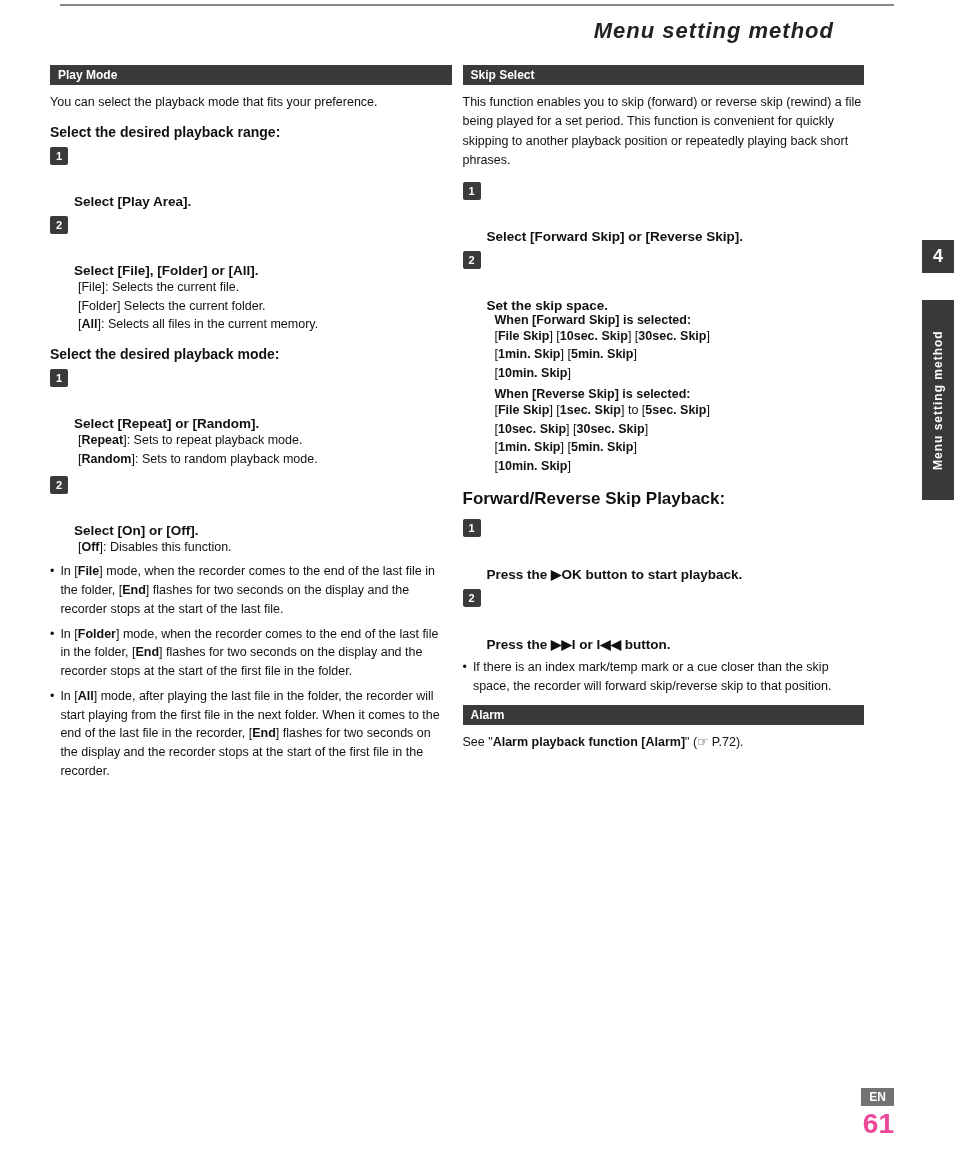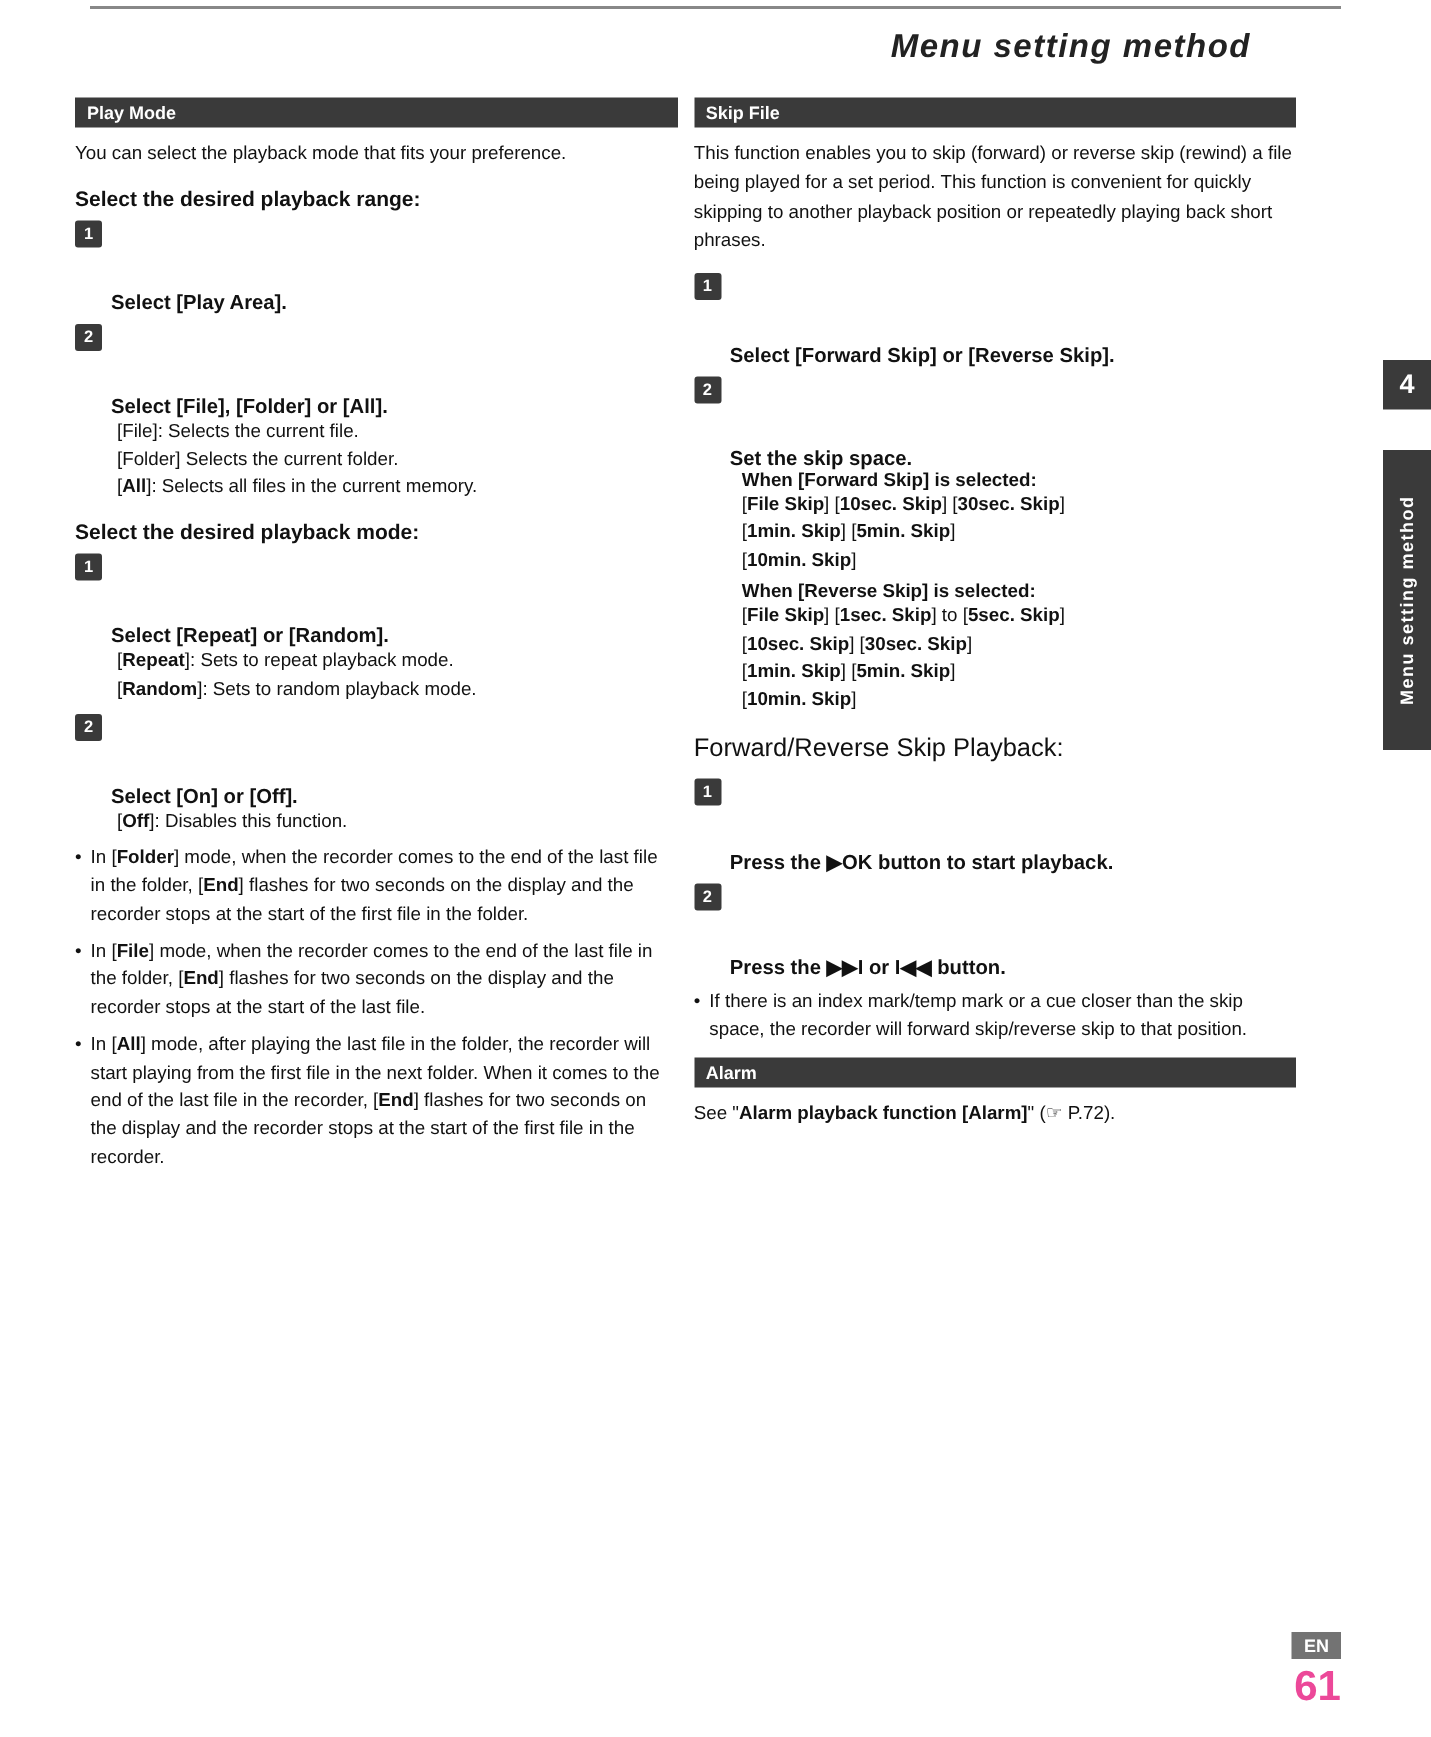--- a/index.html
+++ b/index.html
@@ -131,21 +131,21 @@
     
     .skip-desc {
       font-size: 12.5px;
       line-height: 1.55;
       margin-bottom: 10px;
     }
 
     
     .forward-heading {
       font-size: 17px;
-      font-weight: normal;
+      font-weight: bold;
       margin: 12px 0 8px 0;
       line-height: 1.3;
     }
 
     
     .sub-label {
       font-weight: bold;
       font-size: 12.5px;
     }
     .sub-indent {
@@ -272,35 +272,35 @@
       <div class="step-content">
         <div class="step-title">Select [On] or [Off].</div>
         <div class="step-body">
           [<strong>Off</strong>]: Disables this function.
         </div>
       </div>
     </div>
 
     <ul class="bullet-list">
       <li>
-        <span>In [<strong>Folder</strong>] mode, when the recorder comes to the end of the last file in the folder, [<strong>End</strong>] flashes for two seconds on the display and the recorder stops at the start of the first file in the folder.</span>
+        <span>In [<strong>File</strong>] mode, when the recorder comes to the end of the last file in the folder, [<strong>End</strong>] flashes for two seconds on the display and the recorder stops at the start of the last file.</span>
       </li>
       <li>
-        <span>In [<strong>File</strong>] mode, when the recorder comes to the end of the last file in the folder, [<strong>End</strong>] flashes for two seconds on the display and the recorder stops at the start of the last file.</span>
+        <span>In [<strong>Folder</strong>] mode, when the recorder comes to the end of the last file in the folder, [<strong>End</strong>] flashes for two seconds on the display and the recorder stops at the start of the first file in the folder.</span>
       </li>
       <li>
         <span>In [<strong>All</strong>] mode, after playing the last file in the folder, the recorder will start playing from the first file in the next folder. When it comes to the end of the last file in the recorder, [<strong>End</strong>] flashes for two seconds on the display and the recorder stops at the start of the first file in the recorder.</span>
       </li>
     </ul>
 
   </div>
 
   <div class="col-right">
 
-    <div class="section-header">Skip File</div>
+    <div class="section-header">Skip Select</div>
 
     <p class="skip-desc">This function enables you to skip (forward) or reverse skip (rewind) a file being played for a set period. This function is convenient for quickly skipping to another playback position or repeatedly playing back short phrases.</p>
 
     <div class="step">
       <div class="step-num">1</div>
       <div class="step-content">
         <div class="step-title">Select [<strong>Forward Skip</strong>] or [<strong>Reverse Skip</strong>].</div>
       </div>
     </div>
 

